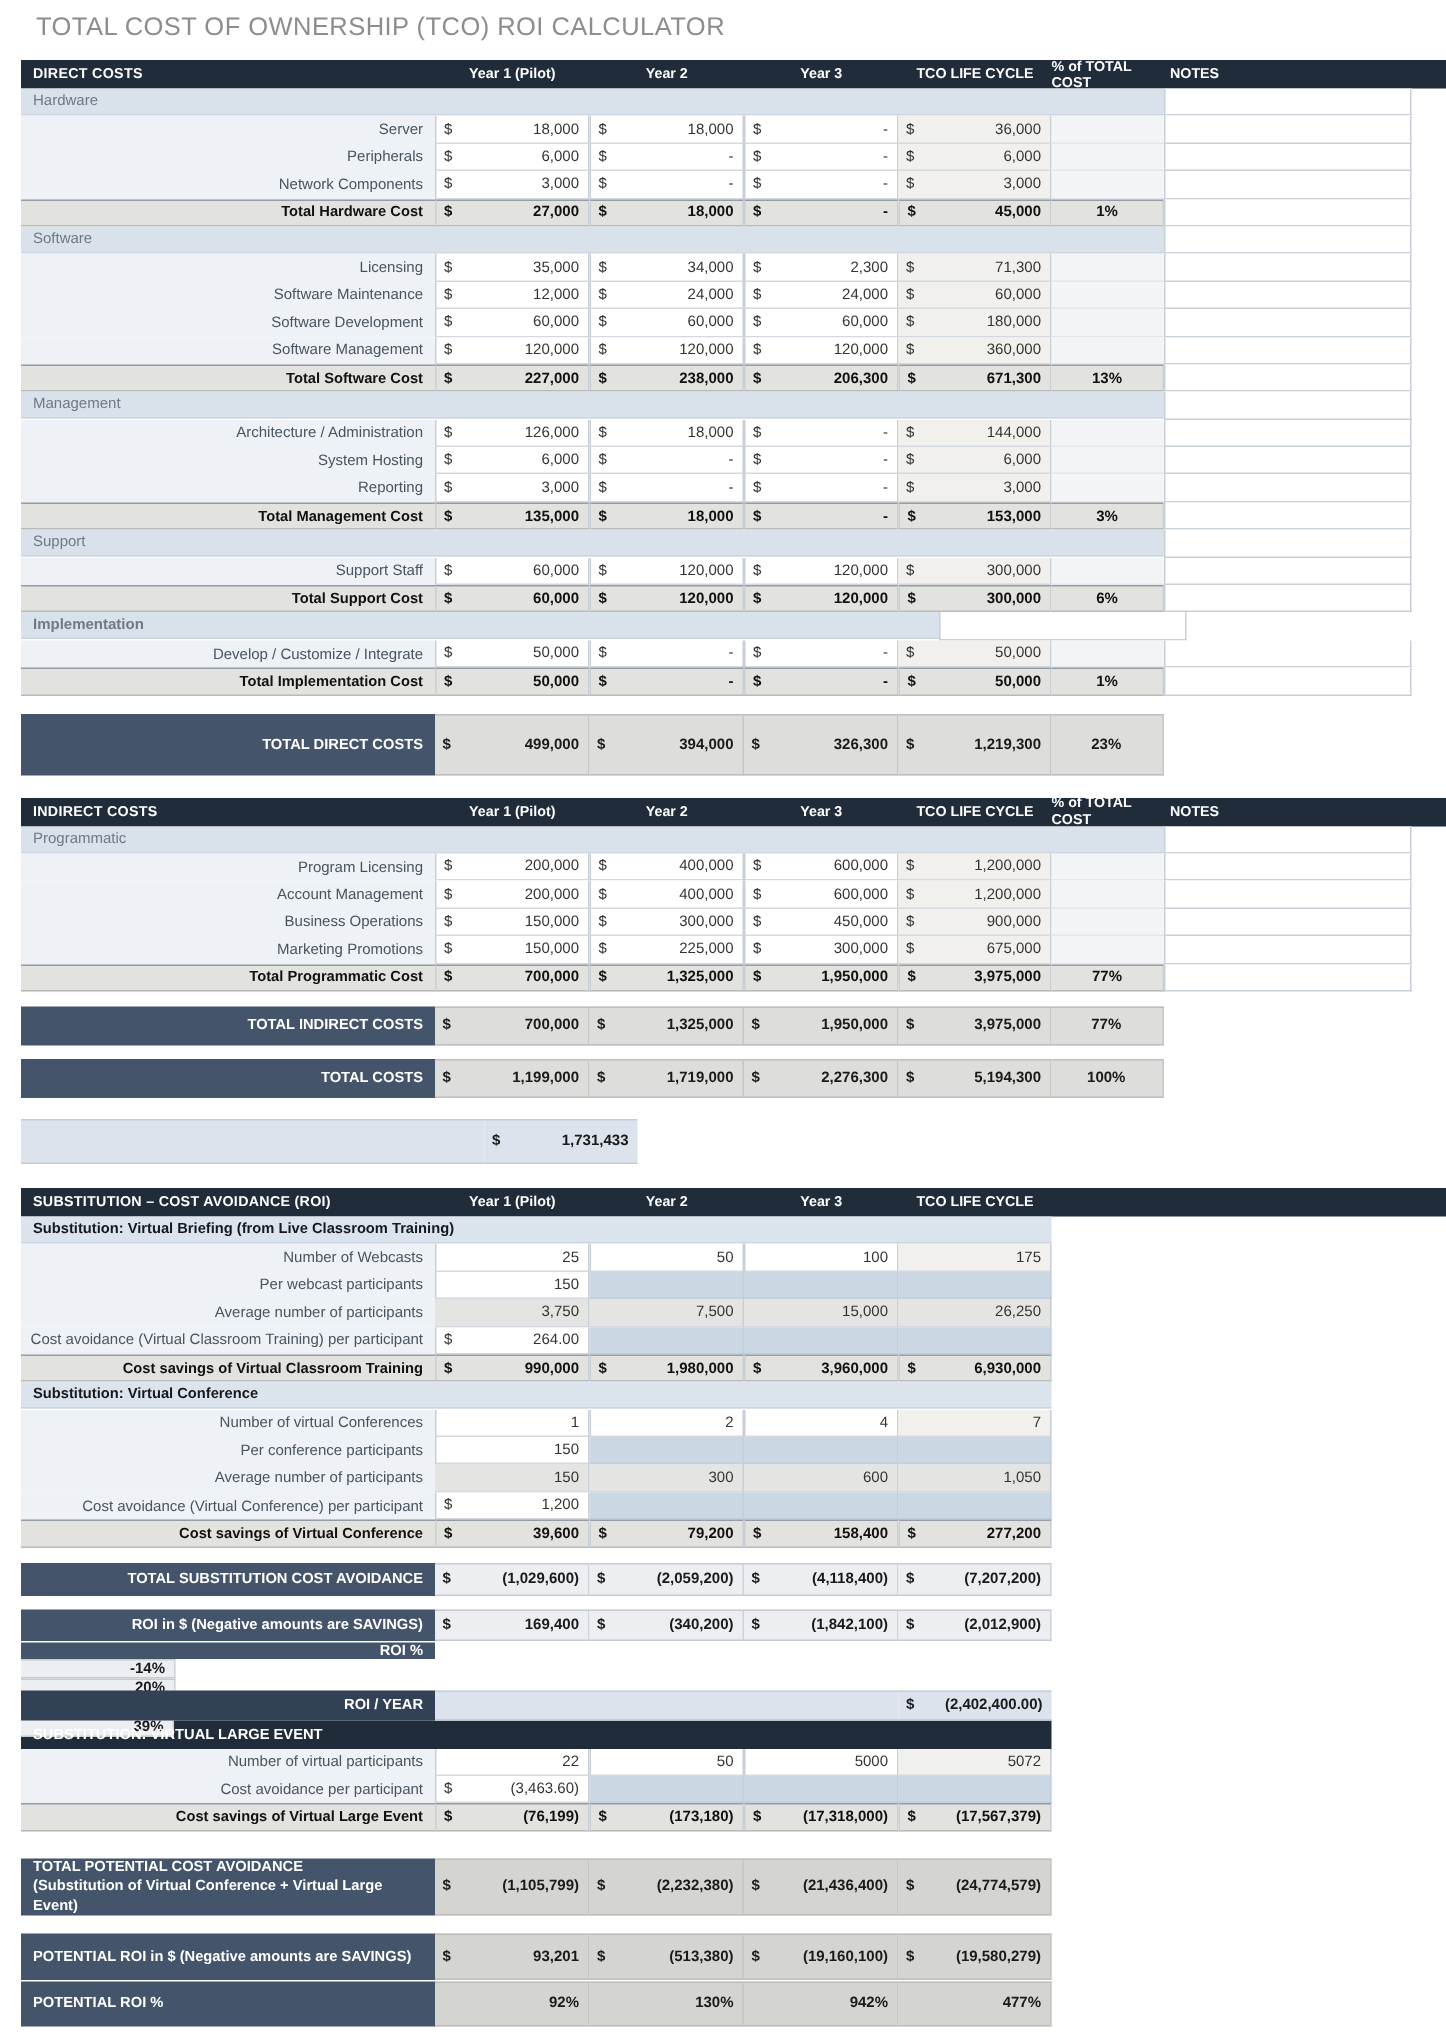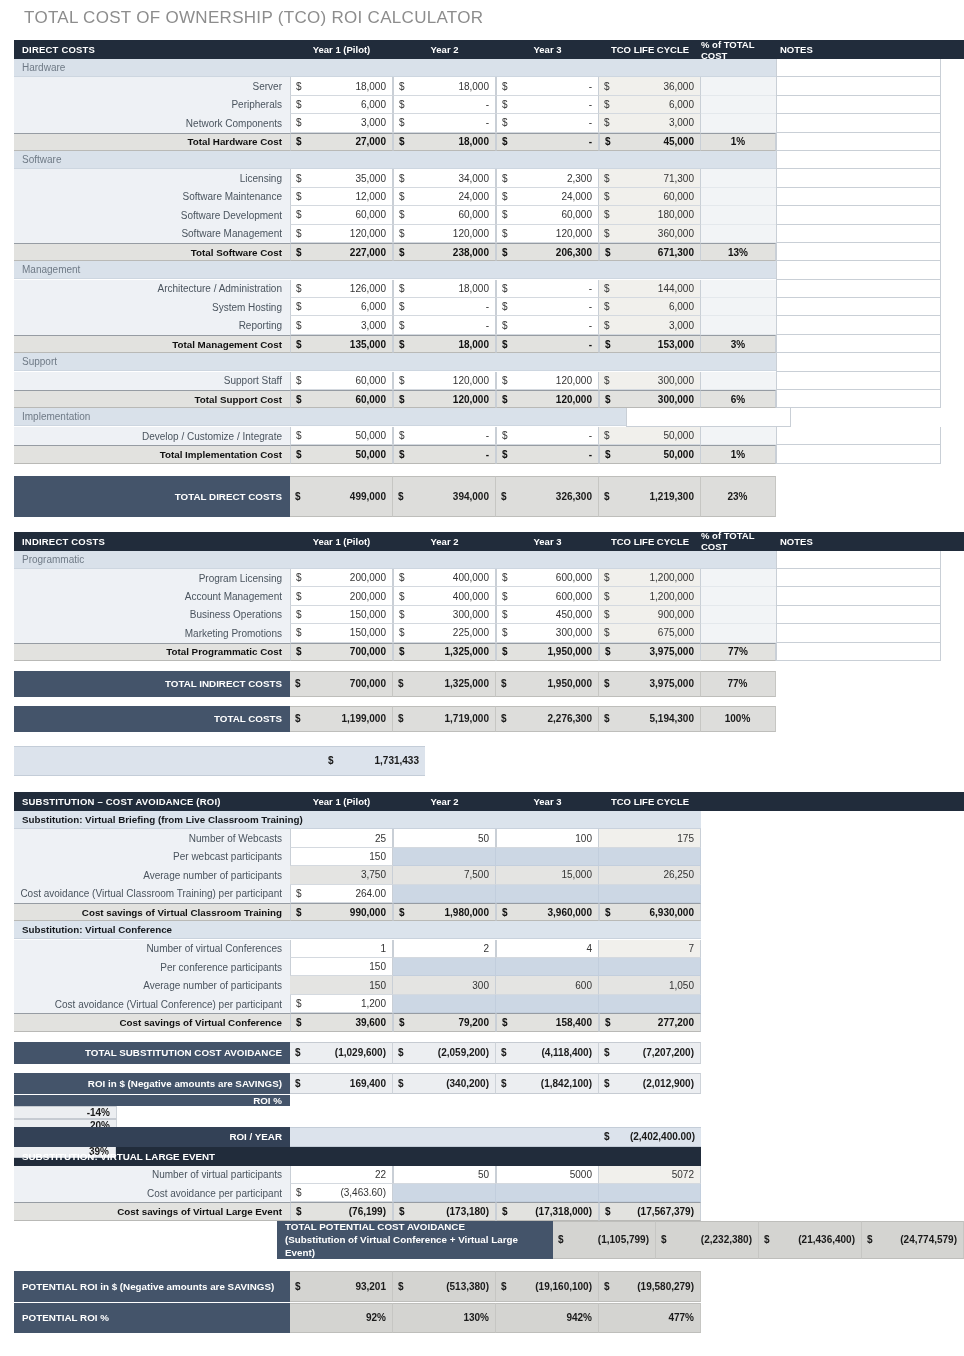--- a/index.html
+++ b/index.html
@@ -391,21 +391,21 @@
             <span class="v">120,000</span>
           </div>
           <div class="cell w-tco cw">
             <span>$</span>
             <span class="v">300,000</span>
           </div>
           <div class="pcell w-pct">6%</div>
           <div class="notes w-notes"></div>
         </div>
         <div class="r dr">
-          <div class="secrow" style="width: 612px;">Implementation</div>
+          <div class="secrow" style="width: 612px; font-weight: bold;">Implementation</div>
           <div class="notes w-notes"></div>
         </div>
         <div class="r dr">
           <div class="dlbl w-lbl">Develop / Customize / Integrate</div>
           <div class="cell w-c cw">
             <span>$</span>
             <span class="v">50,000</span>
           </div>
           <div class="cell w-c cw">
             <span>$</span>
@@ -889,21 +889,21 @@
           <div class="cell w-c cw">
             <span>$</span>
             <span class="v">(17,318,000)</span>
           </div>
           <div class="cell w-tco cw">
             <span>$</span>
             <span class="v">(17,567,379)</span>
           </div>
         </div>
       </div>
-      <div class="bar bg-dgrey" style="height: 38px; justify-content: flex-end;">
+      <div class="bar bg-dgrey" style="margin-top: 18px; height: 38px;">
         <div class="blbl w-lbl left">
           <span style="display: block;">TOTAL POTENTIAL COST AVOIDANCE</span>
           <span style="display: block;">(Substitution of Virtual Conference + Virtual Large Event)</span>
         </div>
         <div class="bcell w-c">
           <span>$</span>
           <span class="v">(1,105,799)</span>
         </div>
         <div class="bcell w-c">
           <span>$</span>

